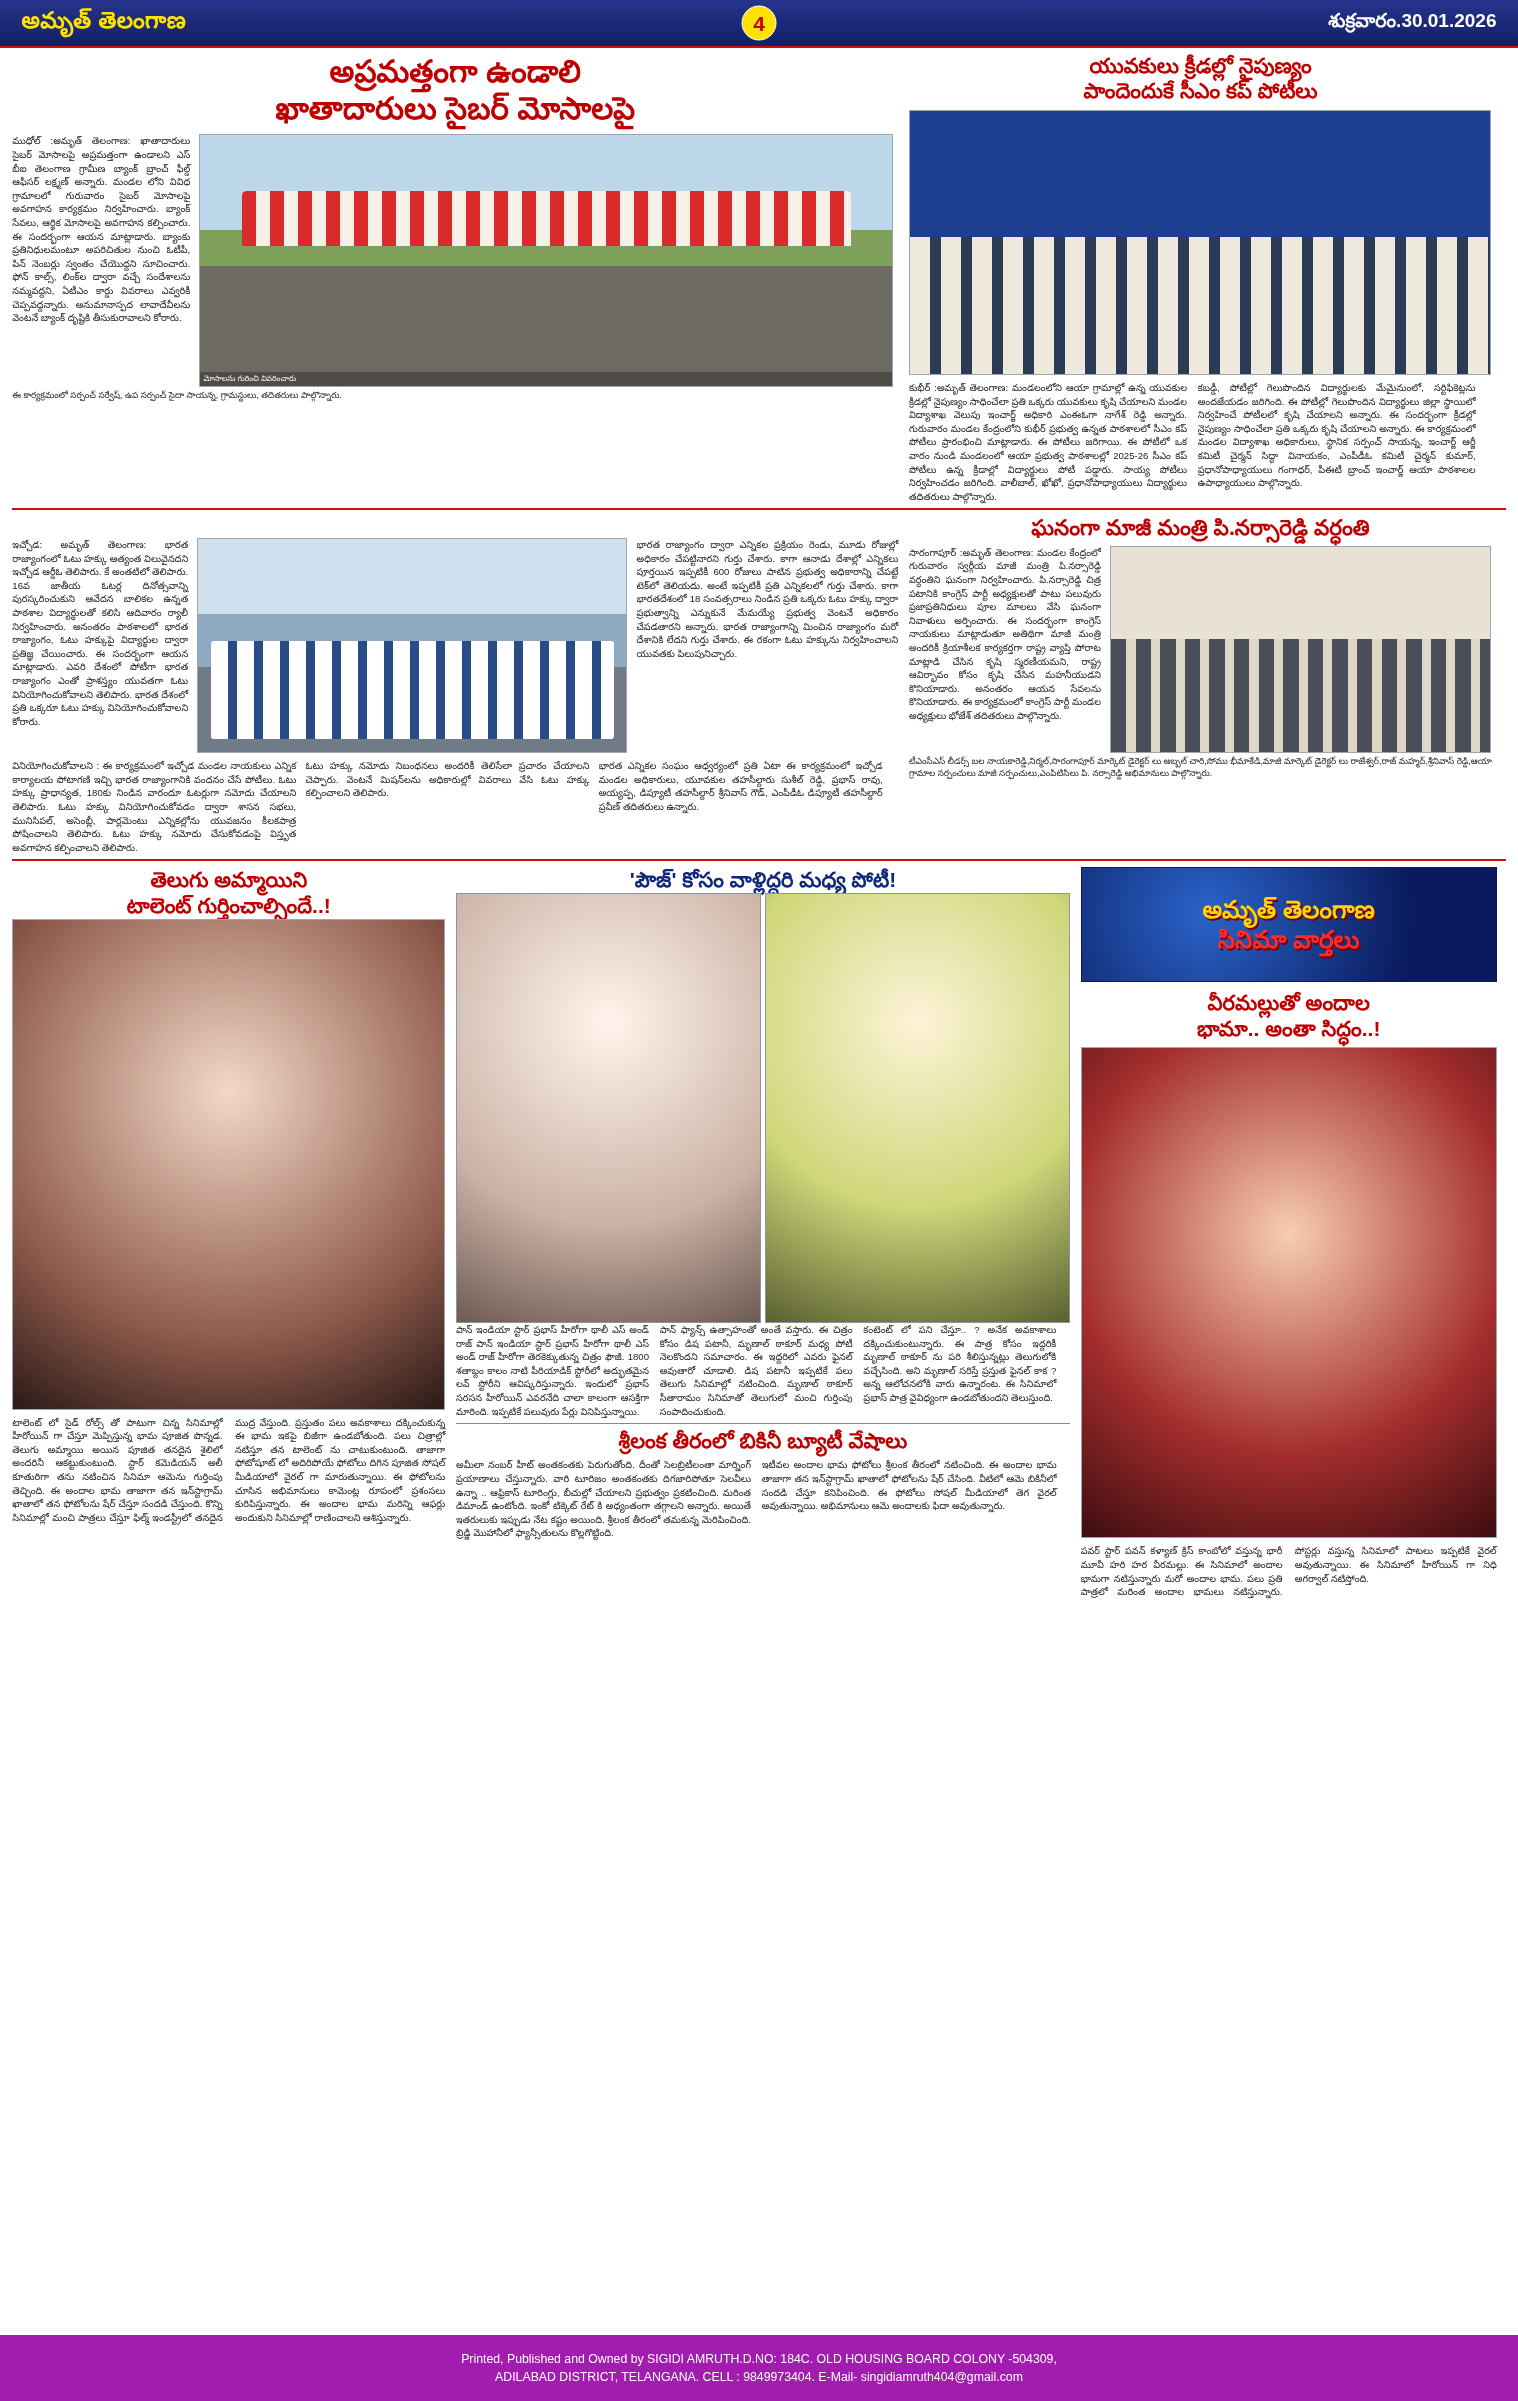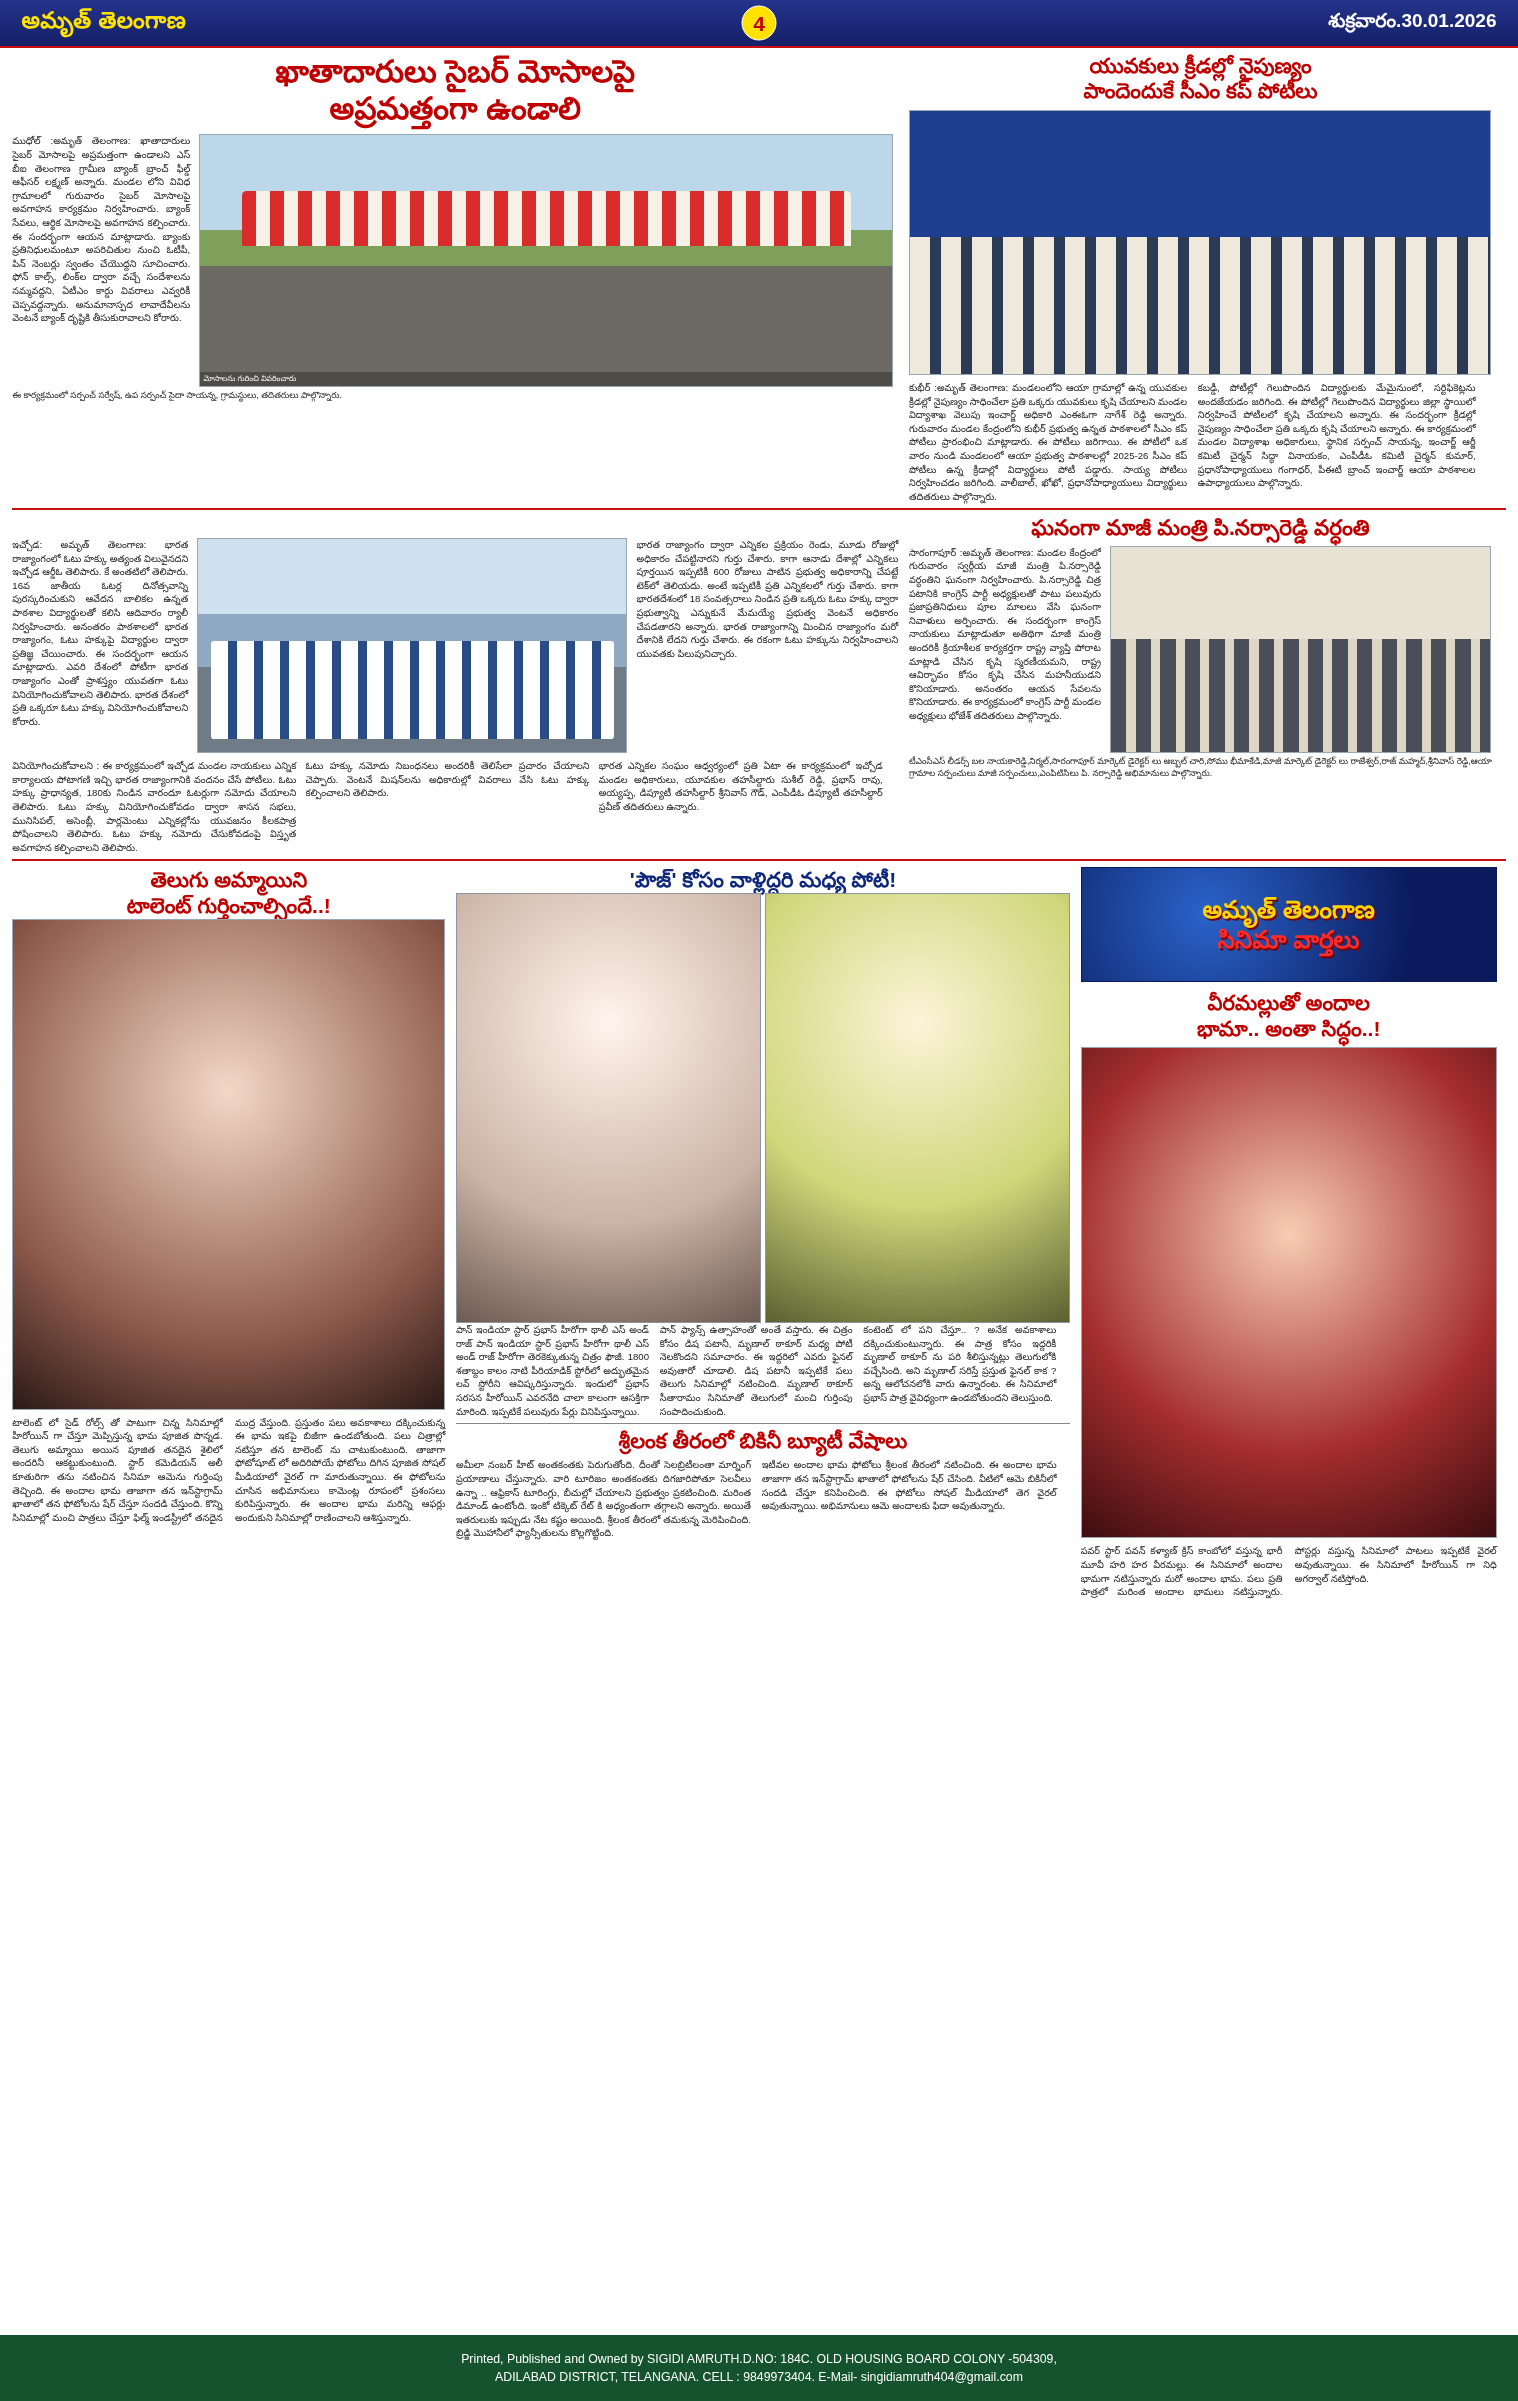--- a/index.html
+++ b/index.html
@@ -147,21 +147,21 @@
   .cine-banner .t2 { color:#ff2b2b; }
 
   .two-col-text { column-count:2; column-gap:12.3px; }
   .three-col-text { column-count:3; column-gap:12.3px; }
 
   
   .footer {
     position:absolute;
     left:0; right:0; bottom:0;
     height:66px;
-    background:#14532d;
+    background:#a21caf;
     color:#fff;
     display:flex;
     flex-direction:column;
     align-items:center;
     justify-content:center;
     font-size:12.3px;
     line-height:1.5;
     text-align:center;
   }
 
@@ -202,22 +202,22 @@
     <div class="mh-left">అమృత్ తెలంగాణ</div>
     <div class="page-badge">4</div>
     <div class="mh-right">శుక్రవారం.30.01.2026</div>
   </div>
 
   <div class="content">
 
     <div class="top-wrap">
 
       <div class="top-left">
+        <div class="hl h1">అప్రమత్తంగా ఉండాలి</div>
         <div class="hl h1">ఖాతాదారులు సైబర్ మోసాలపై</div>
-        <div class="hl h1">అప్రమత్తంగా ఉండాలి</div>
         <div class="tl-body">
           <div class="tl-text tele">ముధోల్ :అమృత్ తెలంగాణ: ఖాతాదారులు సైబర్ మోసాలపై అప్రమత్తంగా ఉండాలని ఎస్ బీఐ తెలంగాణ గ్రామీణ బ్యాంక్ బ్రాంచ్ ఫీల్డ్ ఆఫీసర్ లక్ష్మణ్ అన్నారు. మండల లోని వివిధ గ్రామాలలో గురువారం సైబర్ మోసాలపై అవగాహన కార్యక్రమం నిర్వహించారు. బ్యాంక్ సేవలు, ఆర్థిక మోసాలపై అవగాహన కల్పించారు. ఈ సందర్భంగా ఆయన మాట్లాడారు. బ్యాంకు ప్రతినిధులమంటూ అపరిచితుల నుంచి ఓటీపీ, పిన్ నెంబర్లు స్వంతం చేయొద్దని సూచించారు. ఫోన్ కాల్స్, లింక్‌ల ద్వారా వచ్చే సందేశాలను నమ్మవద్దని, ఏటీఎం కార్డు వివరాలు ఎవ్వరికీ చెప్పవద్దన్నారు. అనుమానాస్పద లావాదేవీలను వెంటనే బ్యాంక్ దృష్టికి తీసుకురావాలని కోరారు.</div>
           <div class="tl-photo photo scene-tent">
             <div class="lbl">మోసాలను గురించి వివరించారు</div>
           </div>
         </div>
         <div class="cap">ఈ కార్యక్రమంలో సర్పంచ్ సర్వేష్, ఉప సర్పంచ్ సైదా సాయన్న, గ్రామస్థులు, తదితరులు పాల్గొన్నారు.</div>
       </div>
 
       <div class="top-right">

